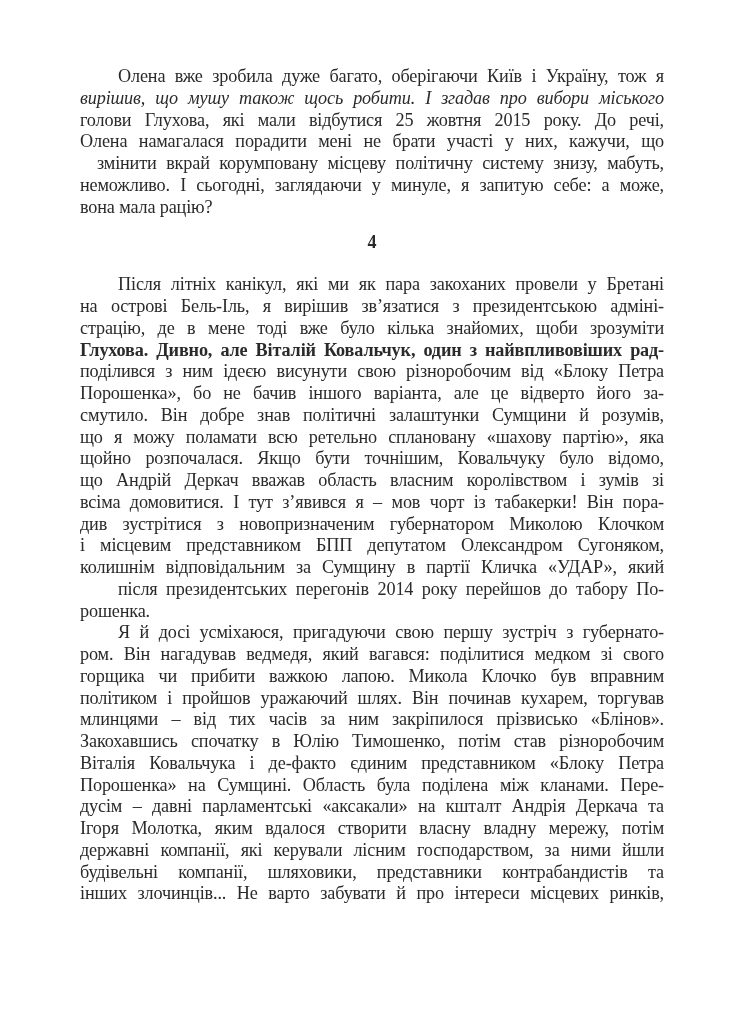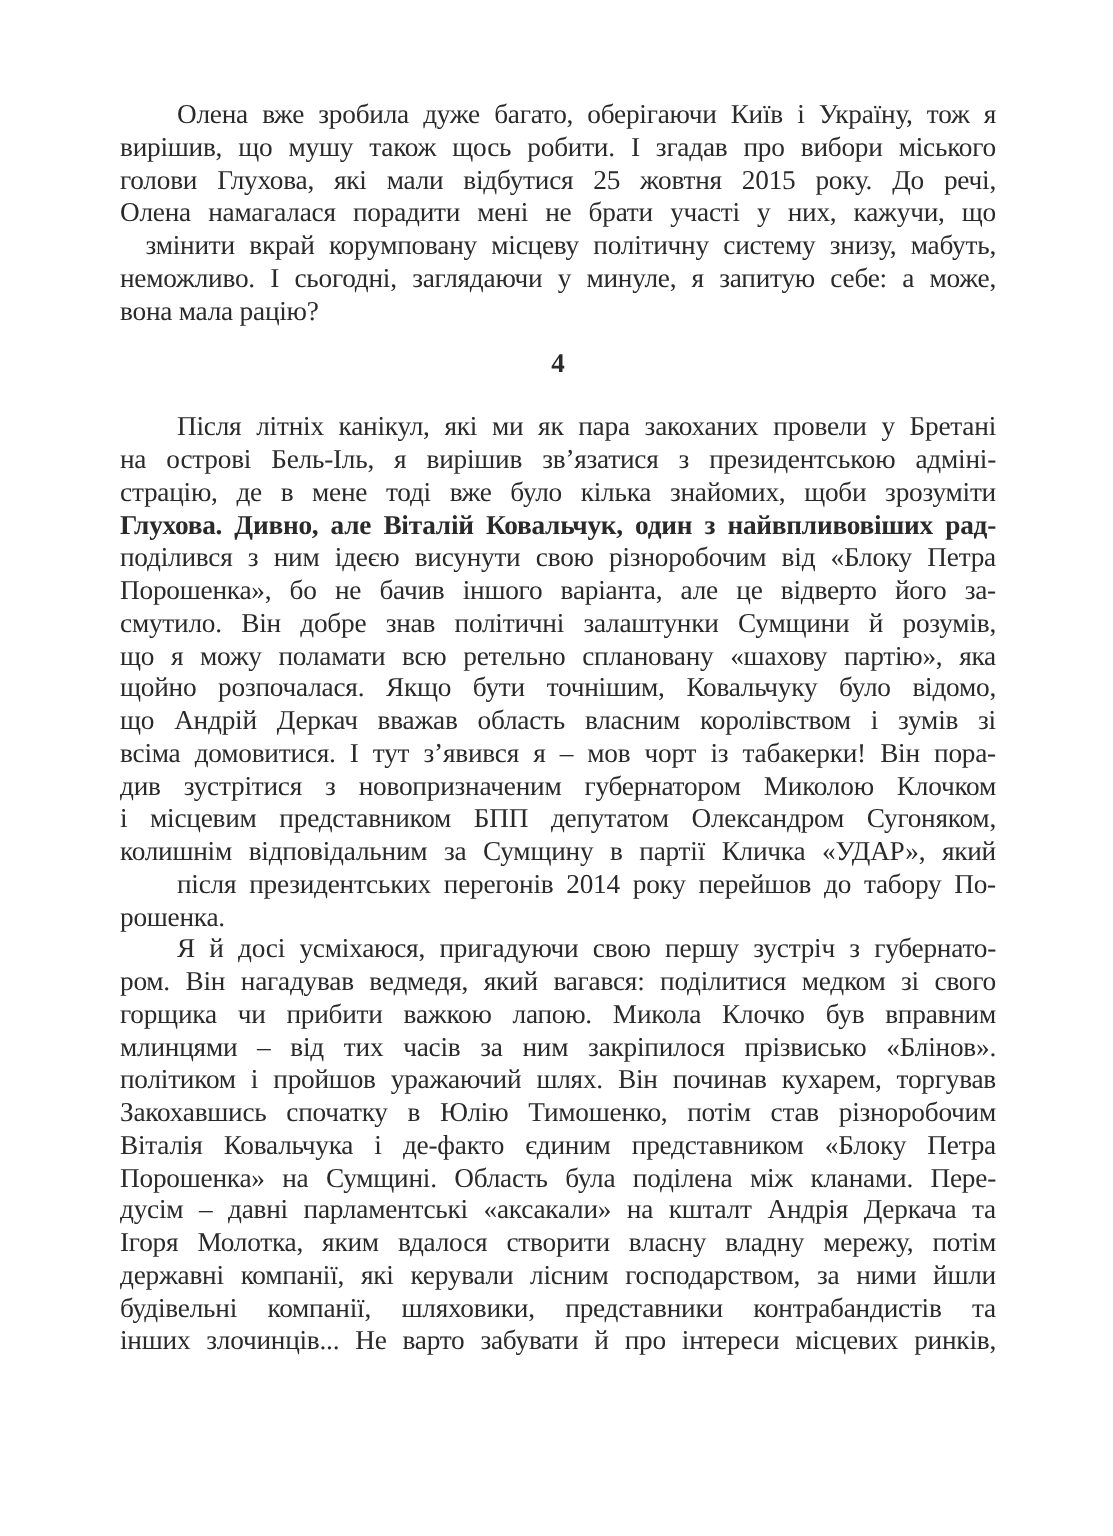--- a/index.html
+++ b/index.html
@@ -18,21 +18,21 @@
     position: absolute; left: 0; width: 742px; top: 953px; text-align: right;
     font-family: "Liberation Serif", "DejaVu Serif", serif; font-size: 17px; color: #2a2a2a; padding-left: 24px;
   }
 </style>
 </head>
 <body>
 
 <div class="page">
   <div>
     <span class="line indent" style="white-space: nowrap; overflow: hidden;">Олена вже зробила дуже багато, оберігаючи Київ і Україну, тож я</span>
-    <span class="line" style="white-space: nowrap; overflow: hidden;">вирішив, що мушу також щось робити. І згадав про вибори міського</span>
+    <span class="line" style="white-space: nowrap; overflow: hidden; font-style: italic;">вирішив, що мушу також щось робити. І згадав про вибори міського</span>
     <span class="line" style="white-space: nowrap; overflow: hidden;">голови Глухова, які мали відбутися 25 жовтня 2015 року. До речі,</span>
     <span class="line" style="white-space: nowrap; overflow: hidden;">Олена намагалася порадити мені не брати участі у них, кажучи, що</span>
     <span class="line" style="white-space: nowrap; overflow: hidden; margin-left: 17px;">змінити вкрай корумповану місцеву політичну систему знизу, мабуть,</span>
     <span class="line" style="white-space: nowrap; overflow: hidden;">неможливо. І сьогодні, заглядаючи у минуле, я запитую себе: а може,</span>
     <span class="line last" style="white-space: nowrap; overflow: hidden;">вона мала рацію?</span>
   </div>
 
   <div class="heading">4</div>
 
   <div>
@@ -51,22 +51,22 @@
     <span class="line" style="white-space: nowrap; overflow: hidden;">і місцевим представником БПП депутатом Олександром Сугоняком,</span>
     <span class="line" style="white-space: nowrap; overflow: hidden;">колишнім відповідальним за Сумщину в партії Кличка «УДАР», який</span>
     <span class="line" style="white-space: nowrap; overflow: hidden; margin-left: 38px;">після президентських перегонів 2014 року перейшов до табору По-</span>
     <span class="line last" style="white-space: nowrap; overflow: hidden;">рошенка.</span>
   </div>
 
   <div>
     <span class="line indent" style="white-space: nowrap; overflow: hidden;">Я й досі усміхаюся, пригадуючи свою першу зустріч з губернато-</span>
     <span class="line" style="white-space: nowrap; overflow: hidden;">ром. Він нагадував ведмедя, який вагався: поділитися медком зі свого</span>
     <span class="line" style="white-space: nowrap; overflow: hidden;">горщика чи прибити важкою лапою. Микола Клочко був вправним</span>
+    <span class="line" style="white-space: nowrap; overflow: hidden;">політиком і пройшов уражаючий шлях. Він починав кухарем, торгував</span>
     <span class="line" style="white-space: nowrap; overflow: hidden;">млинцями – від тих часів за ним закріпилося прізвисько «Блінов».</span>
-    <span class="line" style="white-space: nowrap; overflow: hidden;">політиком і пройшов уражаючий шлях. Він починав кухарем, торгував</span>
     <span class="line" style="white-space: nowrap; overflow: hidden;">Закохавшись спочатку в Юлію Тимошенко, потім став різноробочим</span>
     <span class="line" style="white-space: nowrap; overflow: hidden;">Віталія Ковальчука і де-факто єдиним представником «Блоку Петра</span>
     <span class="line" style="white-space: nowrap; overflow: hidden;">Порошенка» на Сумщині. Область була поділена між кланами. Пере-</span>
     <span class="line" style="white-space: nowrap; overflow: hidden;">дусім – давні парламентські «аксакали» на кшталт Андрія Деркача та</span>
     <span class="line" style="white-space: nowrap; overflow: hidden;">Ігоря Молотка, яким вдалося створити власну владну мережу, потім</span>
     <span class="line" style="white-space: nowrap; overflow: hidden;">державні компанії, які керували лісним господарством, за ними йшли</span>
     <span class="line" style="white-space: nowrap; overflow: hidden;">будівельні компанії, шляховики, представники контрабандистів та</span>
     <span class="line" style="white-space: nowrap; overflow: hidden;">інших злочинців... Не варто забувати й про інтереси місцевих ринків,</span>
   </div>
 </div>

